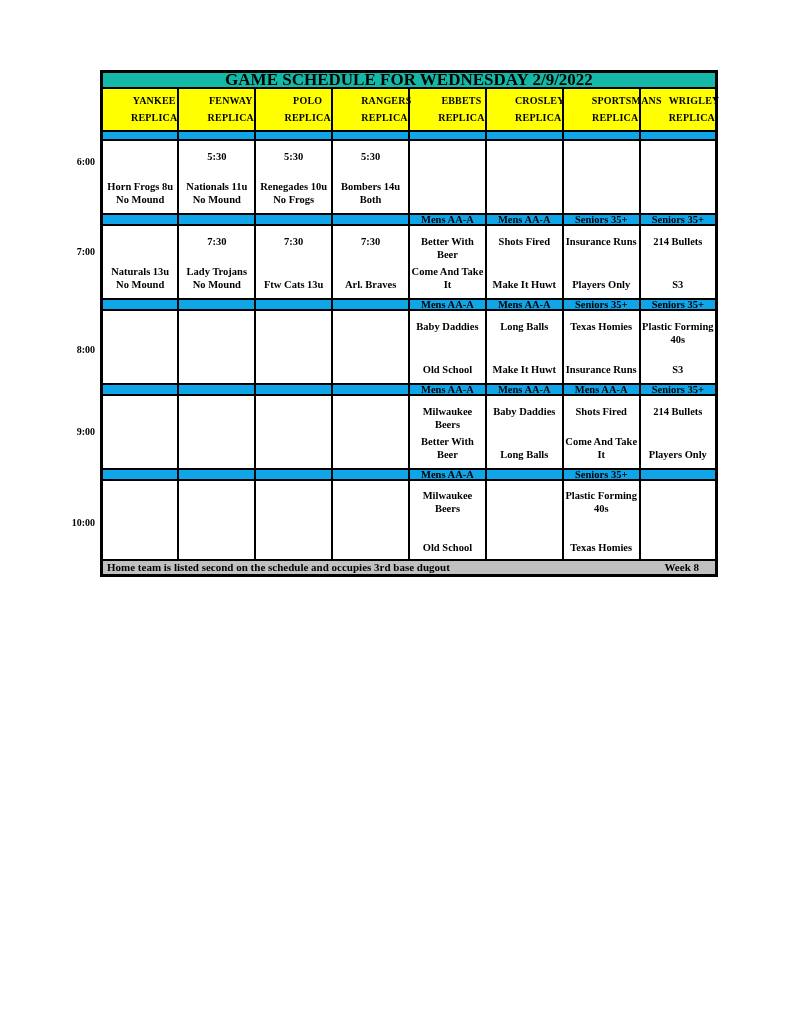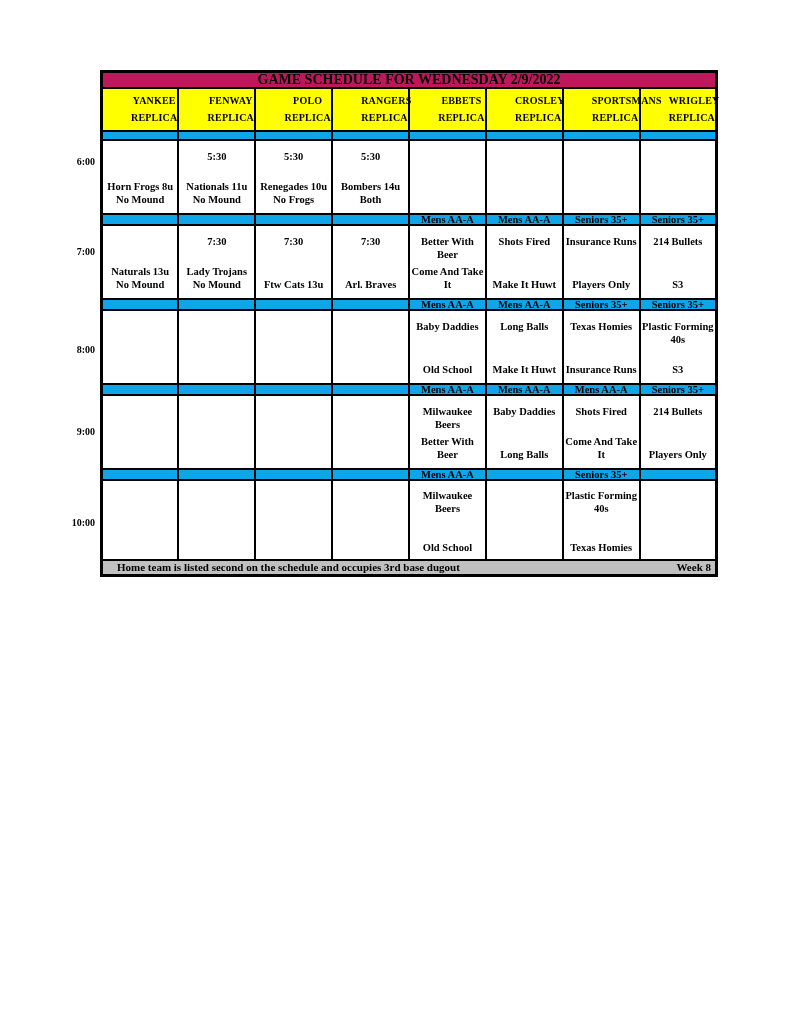--- a/index.html
+++ b/index.html
@@ -11,22 +11,22 @@
   .page { position:relative; width:791px; height:1024px; background:#fff; overflow:hidden; }
 
   table.schedule {
     position:absolute; left:100px; top:70px; width:618px;
     border-collapse:collapse; table-layout:fixed;
     border:3px solid #000;
   }
   table.schedule td { border:2px solid #000; padding:0; vertical-align:middle; }
 
   td.title-cell {
-    background:#be185d; height:16px; text-align:center;
-    font-size:14px; line-height:14px;
+    background:#14b8a6; height:16px; text-align:center;
+    font-size:17px; line-height:14px;
   }
   td.field-cell {
     background:#ffff00; height:43px; text-align:center;
   }
   .field-cell .fwrap { display:flex; flex-direction:column; justify-content:center; gap:7px;margin-left:28px; }
   .field-cell .fline { font-size:10px; line-height:10px; letter-spacing:.2px; }
 
   td.dc {
     background:#0ea5e9; height:9px; text-align:center;
     font-size:10.5px; line-height:9px; white-space:nowrap; overflow:hidden;
@@ -37,21 +37,21 @@
   .cell {
     height:68px; display:flex; flex-direction:column; justify-content:space-between;
     padding:8px 1px 5px 1px;
   }
   tr.tall .cell { height:78px; padding-top:9px; }
   .ct, .cb { text-align:center; font-size:10.5px; line-height:12.5px; }
 
   td.footer-cell { background:#c0c0c0; height:15px; }
   .footer-wrap {
     display:flex; justify-content:space-between; align-items:center;
-    font-size:11px; line-height:13px; padding:0 4px 0 4px;margin-left:10px;
+    font-size:11px; line-height:13px; padding:0 16px 0 4px;
   }
 
   .time-label {
     position:absolute; left:40px; width:55px; text-align:right;
     font-size:10px; line-height:12px;
   }
 </style>
 </head>
 <body>
 

